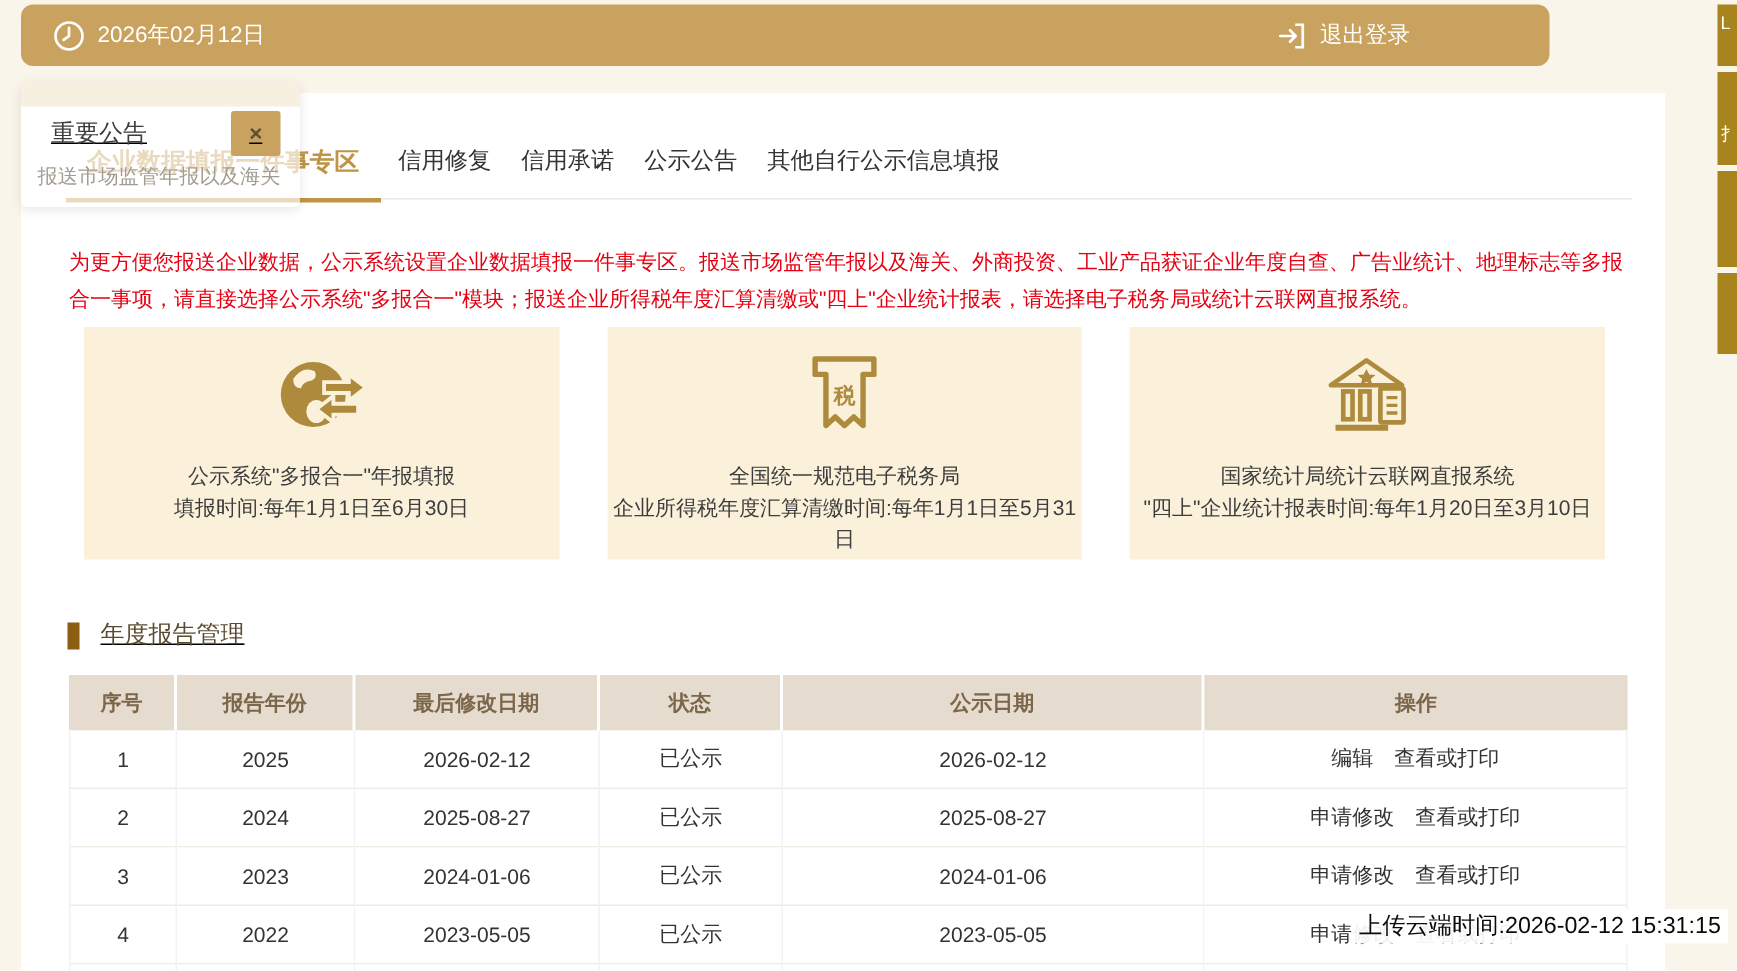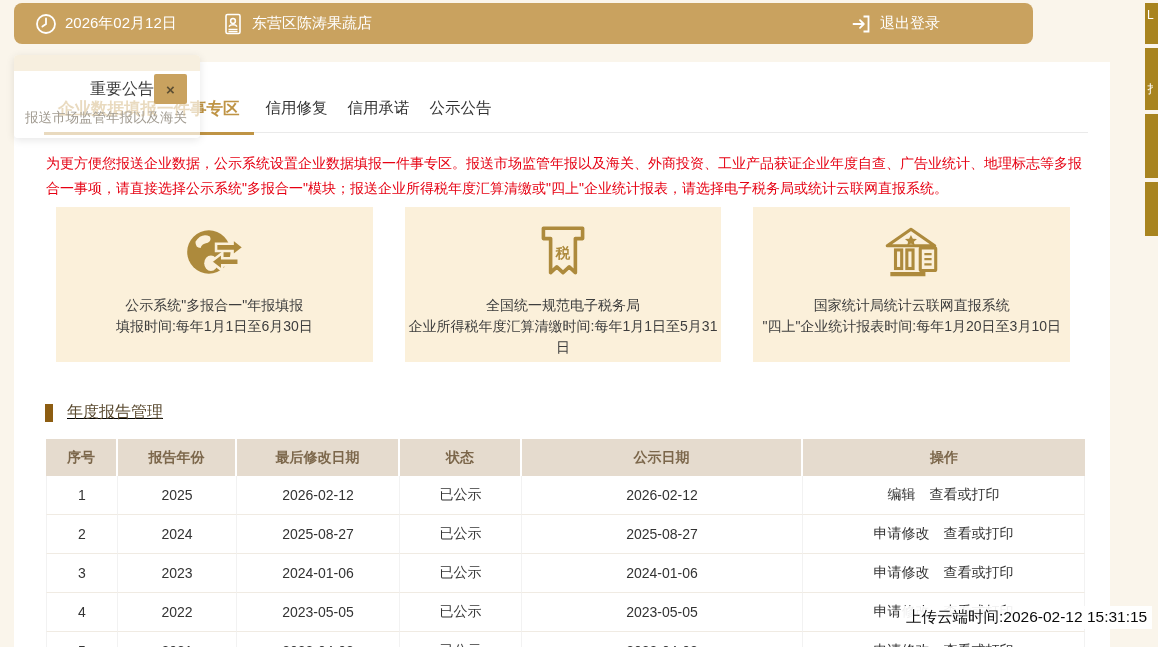--- a/index.html
+++ b/index.html
@@ -41,21 +41,21 @@
   
   .tabs { display:flex; align-items:flex-end; gap:20px; margin:33px 22px 0 38px;
           border-bottom:1px solid #eaeaea; padding-bottom:11px; }
   .tab { position:relative; font-size:15.5px; color:#333; line-height:26px; cursor:pointer; white-space:nowrap; }
   .tab.active { color:var(--tab-active); font-weight:bold; font-size:16.5px; padding:0 6px; }
   .tab .tab-underline { display:none; }
   .tab.active .tab-underline { display:block; position:absolute; left:-8px; right:-8px; bottom:-14px;
           height:3px; background:var(--tab-active); }
 
   
-  .notice { margin:18px 20px 0 32px; color:var(--notice-red); font-size:14px; line-height:1.8; }
+  .notice { margin:29px 20px 0 32px; color:var(--notice-red); font-size:14px; line-height:1.8; }
 
   
   .cards { display:flex; gap:32px; margin:6px 40px 0 42px; }
   .card { flex:1; height:155px; background:var(--card-bg); text-align:center; padding-top:16px; }
   .card-icon { width:66px; height:58px; color:var(--icon-gold); display:inline-block; }
   .card-line1 { margin-top:10px; font-size:14px; color:#3d3d3d; line-height:1.5; }
   .card-line2 { font-size:14px; color:#3d3d3d; line-height:1.5; }
 
   
   .section-head { display:flex; align-items:center; margin:40px 0 16px 31px;text-decoration:underline; }
@@ -70,21 +70,21 @@
   .report-table th:last-child { border-right:none; }
   .report-table td { height:39px; text-align:center; color:#333; background:#fff;
                      border-bottom:1px solid #f0ebe3; border-right:1px solid #f2f2f2; }
   .report-table td:first-child { border-left:1px solid #f2f2f2; }
   .actions span { margin:0 7px; cursor:pointer; }
 
   
   .popup { position:absolute; left:14px; top:55px; width:186px; height:83px; z-index:20;
            background:rgba(255,255,255,0.66); border-radius:4px; box-shadow:0 2px 8px rgba(0,0,0,0.10); }
   .popup-band { height:16px; background:rgba(246,237,219,0.9); border-radius:4px 4px 0 0; }
-  .popup-row { display:flex; justify-content:flex-end; align-items:flex-start; padding:3px 13px 0 20px; }
+  .popup-row { display:flex; justify-content:space-between; align-items:flex-start; padding:3px 13px 0 20px;text-decoration:underline; }
   .popup-title { font-size:16px; color:#3c3c3c; padding-top:5px; }
   .popup-close { width:33px; height:30px; background:var(--gold); color:#5d4f33; font-size:15px;
                  font-weight:bold; display:flex; align-items:center; justify-content:center;
                  cursor:pointer; border-radius:2px; }
   .popup-item { padding:5px 0 0 11px; color:#a29c92; font-size:13.5px; white-space:nowrap; }
 
   
   .watermark { position:absolute; left:901px; top:606px; z-index:25; color:#0a0a0a;
                font-size:15.5px; background:rgba(255,255,255,0.92); padding:1px 5px; white-space:nowrap; }
 
@@ -117,29 +117,20 @@
 </svg>
 
 <header class="topbar">
   <div class="grp grp-date">
     <svg class="tb-icon" viewBox="0 0 22 22">
       <circle cx="11" cy="11" r="9" fill="none" stroke="#fff" stroke-width="1.8"></circle>
       <path d="M11 5.5 V11 L7.4 13.6" fill="none" stroke="#fff" stroke-width="1.8" stroke-linecap="round"></path>
     </svg>
     <span>2026年02月12日</span>
   </div>
-  <div class="grp grp-user">
-    <svg class="tb-icon" viewBox="0 0 22 22">
-      <rect x="4" y="1.5" width="14" height="19" rx="1.5" fill="none" stroke="#fff" stroke-width="1.6"></rect>
-      <circle cx="11" cy="8" r="2.4" fill="none" stroke="#fff" stroke-width="1.5"></circle>
-      <path d="M7 13.6 c1.2 -2.4 6.8 -2.4 8 0" fill="none" stroke="#fff" stroke-width="1.5"></path>
-      <path d="M6.5 16.5 h9 M6.5 18.7 h9" stroke="#fff" stroke-width="1.3"></path>
-    </svg>
-    <span>东营区陈涛果蔬店</span>
-  </div>
   <div class="grp grp-logout">
     <svg class="tb-icon" viewBox="0 0 22 22">
       <path d="M13.5 3.5 h5 v15 h-5" fill="none" stroke="#fff" stroke-width="1.8"></path>
       <path d="M3.5 11 h10 M10 7.2 l3.8 3.8 -3.8 3.8" fill="none" stroke="#fff" stroke-width="1.8" stroke-linecap="round" stroke-linejoin="round"></path>
     </svg>
     <span>退出登录</span>
   </div>
 </header>
 
 <div class="edge-col">
@@ -161,20 +152,24 @@
       <div class="tab">
     <span class="tab-label">信用修复</span>
     
   </div>
       <div class="tab">
     <span class="tab-label">信用承诺</span>
     
   </div>
       <div class="tab">
     <span class="tab-label">公示公告</span>
+    
+  </div>
+      <div class="tab">
+    <span class="tab-label">其他自行公示信息填报</span>
     
   </div>
     </nav>
 
   <p class="notice">为更方便您报送企业数据，公示系统设置企业数据填报一件事专区。报送市场监管年报以及海关、外商投资、工业产品获证企业年度自查、广告业统计、地理标志等多报合一事项，请直接选择公示系统"多报合一"模块；报送企业所得税年度汇算清缴或"四上"企业统计报表，请选择电子税务局或统计云联网直报系统。</p>
 
   <div class="cards">
       <div class="card">
     <svg class="card-icon">
           <use href="#globe-arrows-icon"></use>

